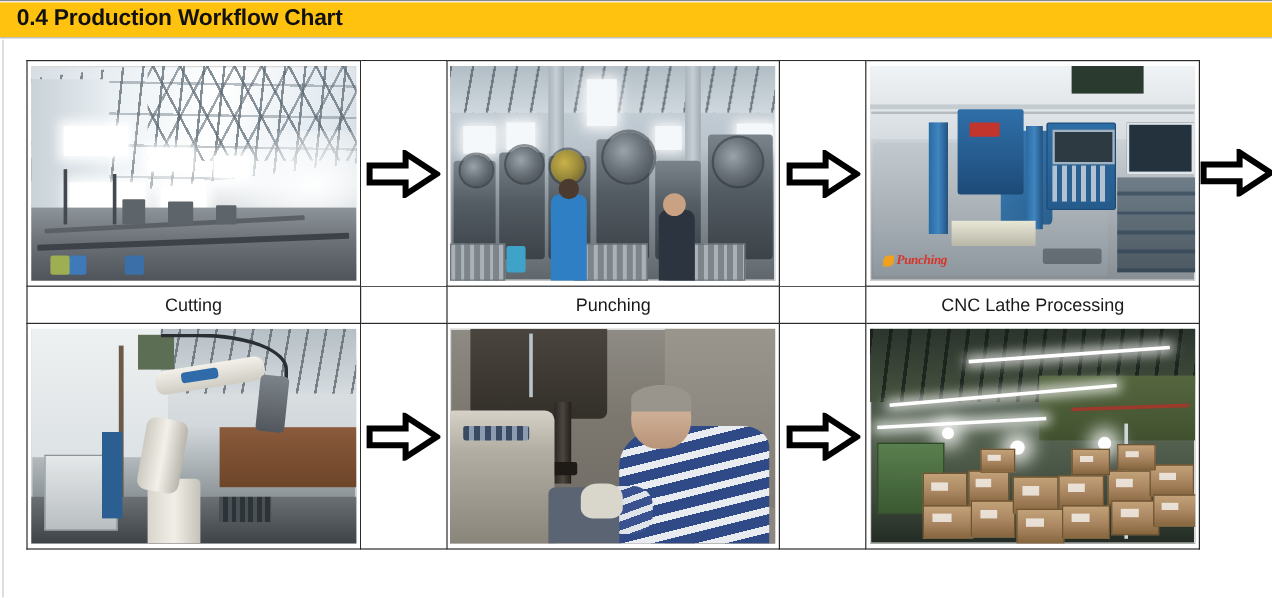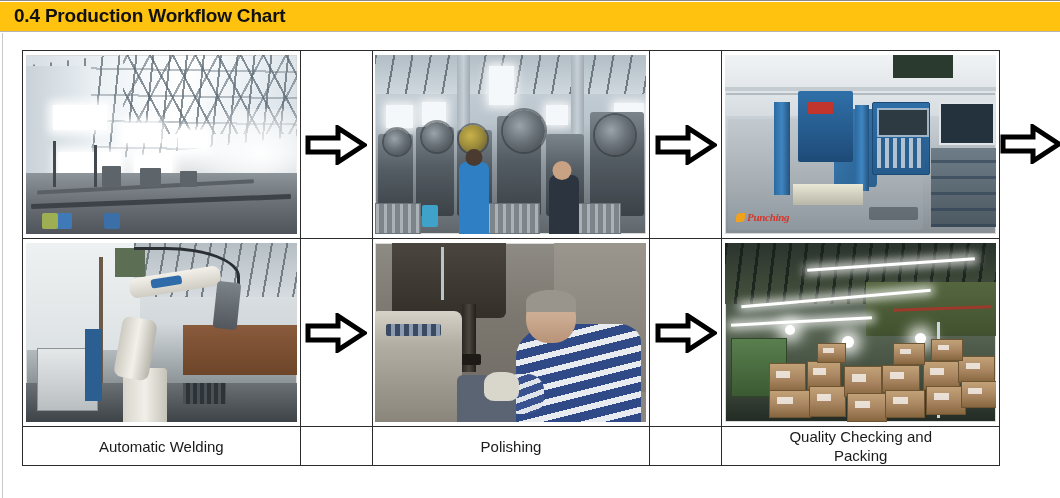--- a/index.html
+++ b/index.html
@@ -656,20 +656,27 @@
           <div class="shelf"></div>
           <div class="base-label"></div>
           <div class="logo">
             <span class="spark"></span>
             <span>Punching</span>
           </div>
         </div>
       </td>
     </tr>
 
+    <tr>
+      <td class="label-cell">Cutting</td>
+      <td class="label-cell"></td>
+      <td class="label-cell">Punching</td>
+      <td class="label-cell"></td>
+      <td class="label-cell">CNC Lathe Processing</td>
+    </tr>
 
     <tr>
 
       <td class="photo-cell">
         <div class="photo-frame ph-weld">
           <div class="wall"></div>
           <div class="roof"></div>
           <div class="greenpanel"></div>
           <div class="brownwall"></div>
           <div class="post"></div>
@@ -749,30 +756,20 @@
           <div class="box" style="left:74%; bottom:4%;  width:14%; height:15%;"></div>
           <div class="box" style="left:86%; bottom:22%; width:13%; height:14%;"></div>
           <div class="box" style="left:87%; bottom:8%;  width:13%; height:14%;"></div>
           <div class="box" style="left:62%; bottom:32%; width:11%; height:11%;"></div>
           <div class="box" style="left:76%; bottom:34%; width:11%; height:11%;"></div>
           <div class="box" style="left:34%; bottom:33%; width:10%; height:10%;"></div>
         </div>
       </td>
     </tr>
 
-    <tr>
-      <td class="label-cell">Automatic Welding</td>
-      <td class="label-cell"></td>
-      <td class="label-cell">Polishing</td>
-      <td class="label-cell"></td>
-      <td class="label-cell lbl-2line">
-        <div>Quality Checking and</div>
-        <div>Packing</div>
-      </td>
-    </tr>
 
   </tbody>
 </table>
 
 <div id="edge-arrow">
   <svg width="62" height="40" viewBox="0 0 62 40">
     <polygon points="3,13 33,13 33,3 59,20 33,37 33,27 3,27" fill="#ffffff" stroke="#000000" stroke-width="5" stroke-linejoin="miter"></polygon>
   </svg>
 </div>
 

